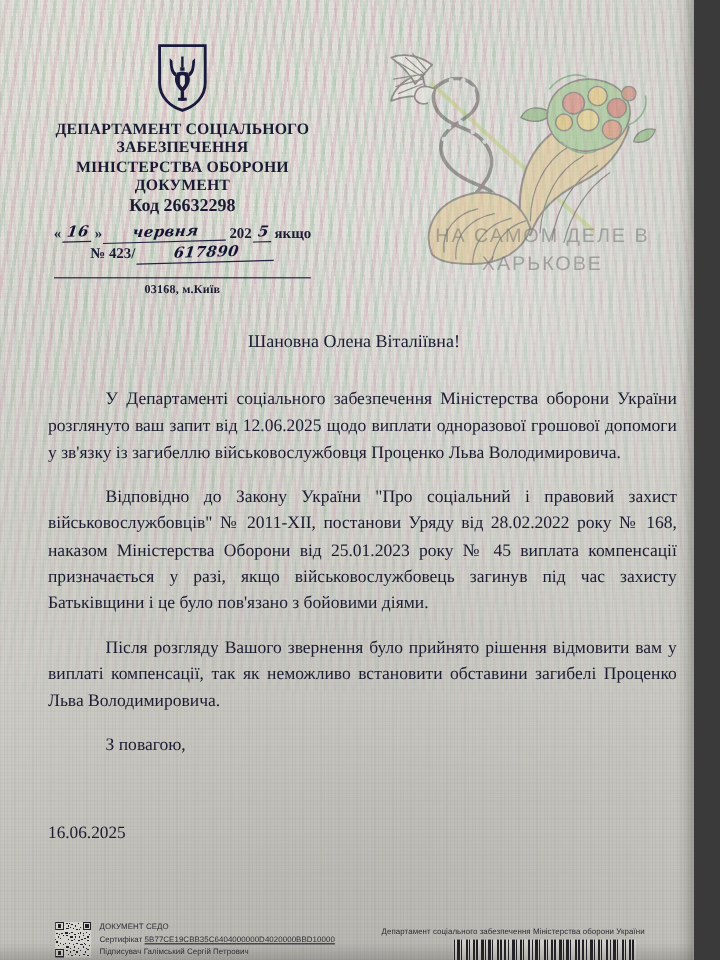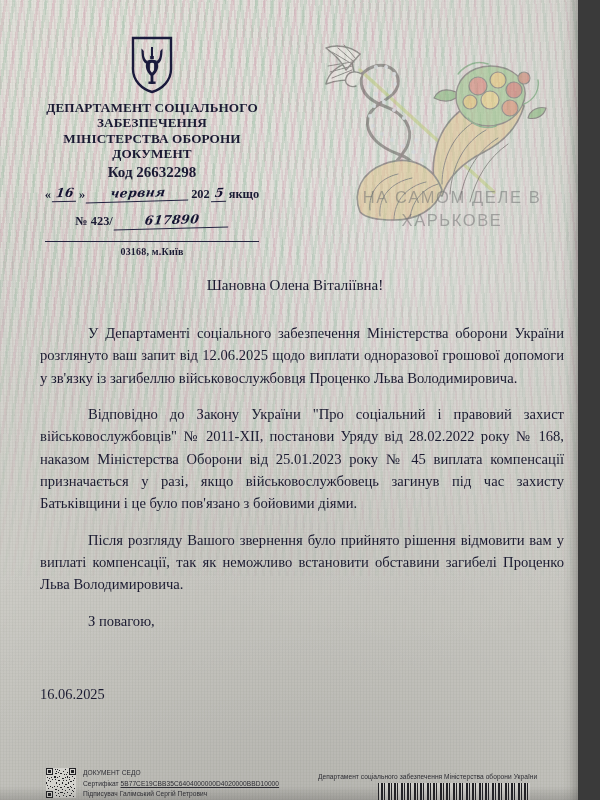--- a/index.html
+++ b/index.html
@@ -149,21 +149,20 @@
     font-size: 12.4px;
     font-weight: bold;
     color: #1a1a33;
     display: flex;
     align-items: flex-end;
     justify-content: center;
     gap: 2px;
     white-space: nowrap;
   }
   .num-line {
-    margin-top: 10px;
     font-size: 12.4px;
     font-weight: bold;
     color: #1a1a33;
     display: flex;
     align-items: flex-end;
     justify-content: center;
     gap: 2px;
     white-space: nowrap;
   }
   .hand {

